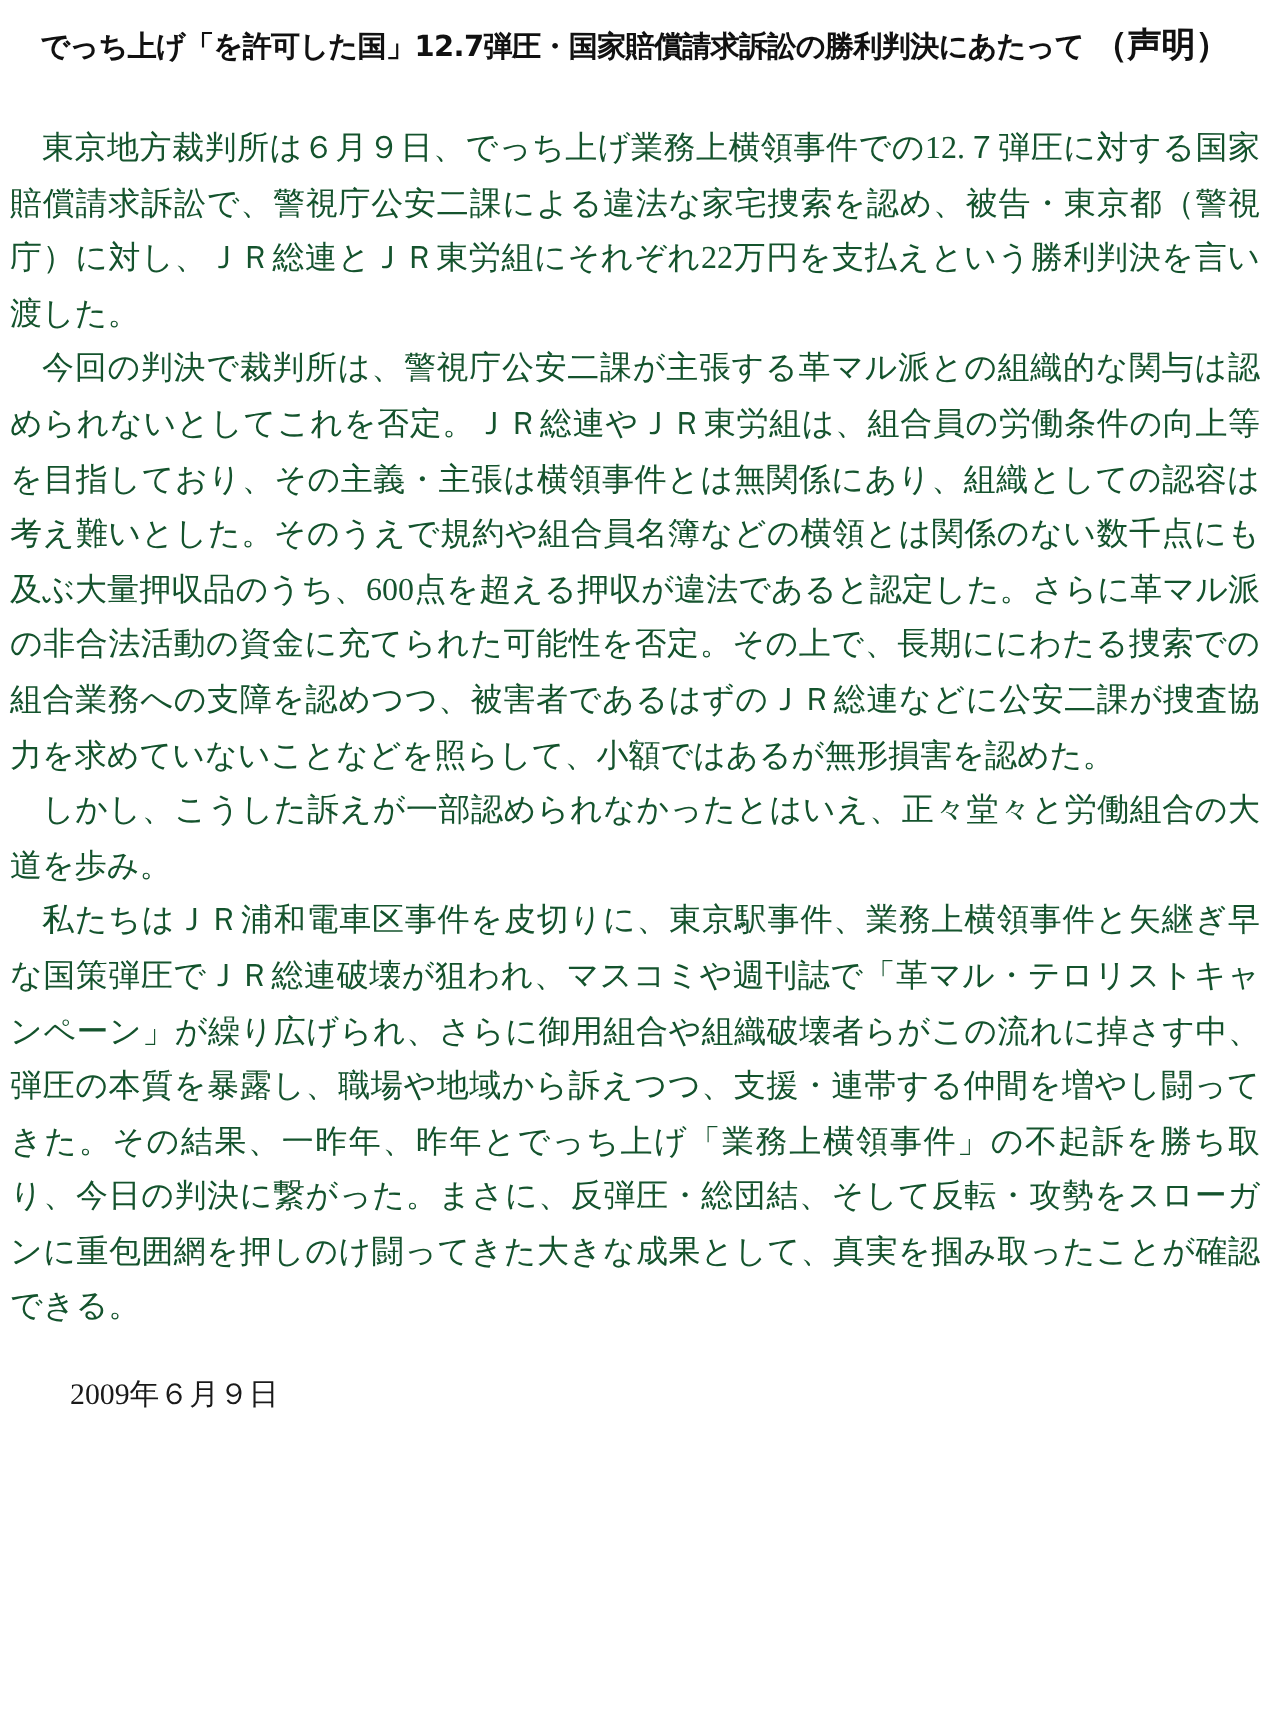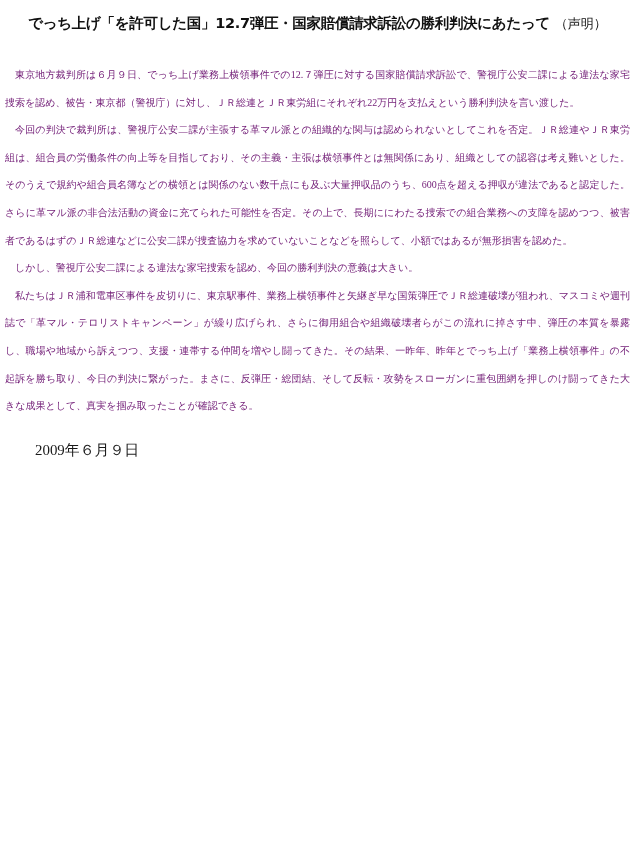--- a/index.html
+++ b/index.html
@@ -24,32 +24,32 @@
     text-align: center;
     font-family: "DejaVu Sans", "Liberation Sans", sans-serif;
     font-weight: bold;
     font-size: 14.5px;
     line-height: 20px;
     letter-spacing: -0.3px;
     color: #111111;
   }
   .title-suffix {
     font-family: "Liberation Serif", "DejaVu Serif", serif;
-    font-weight: normal;
-    font-size: 13px;
+    font-weight: bold;
+    font-size: 17px;
     letter-spacing: 0;
   }
   .body-text p {
     margin: 0;
-    font-size: 10px;
+    font-size: 16px;
     line-height: 27.6px;
     text-align: justify;
     text-indent: 1em;
     letter-spacing: 0;
-    color: #701a75;
+    color: #14532d;
   }
   .date-line {
     margin-top: 17px;
     padding-left: 30px;
     font-size: 14.9px;
     line-height: 27px;
     color: #1a1a1a;
   }
 </style>
 </head>
@@ -58,19 +58,19 @@
 <div class="page">
 
   <h1 class="doc-title">
     <span>でっち上げ「を許可した国」12.7弾圧・国家賠償請求訴訟の勝利判決にあたって</span>
     <span class="title-suffix">（声明）</span>
   </h1>
 
   <div class="body-text">
     <p>東京地方裁判所は６月９日、でっち上げ業務上横領事件での12.７弾圧に対する国家賠償請求訴訟で、警視庁公安二課による違法な家宅捜索を認め、被告・東京都（警視庁）に対し、ＪＲ総連とＪＲ東労組にそれぞれ22万円を支払えという勝利判決を言い渡した。</p>
     <p>今回の判決で裁判所は、警視庁公安二課が主張する革マル派との組織的な関与は認められないとしてこれを否定。ＪＲ総連やＪＲ東労組は、組合員の労働条件の向上等を目指しており、その主義・主張は横領事件とは無関係にあり、組織としての認容は考え難いとした。そのうえで規約や組合員名簿などの横領とは関係のない数千点にも及ぶ大量押収品のうち、600点を超える押収が違法であると認定した。さらに革マル派の非合法活動の資金に充てられた可能性を否定。その上で、長期ににわたる捜索での組合業務への支障を認めつつ、被害者であるはずのＪＲ総連などに公安二課が捜査協力を求めていないことなどを照らして、小額ではあるが無形損害を認めた。</p>
-    <p>しかし、警視庁公安二課による違法な家宅捜索を認め、今回の勝利判決の意義は大きい。</p>
+    <p>しかし、こうした訴えが一部認められなかったとはいえ、正々堂々と労働組合の大道を歩み。</p>
     <p>私たちはＪＲ浦和電車区事件を皮切りに、東京駅事件、業務上横領事件と矢継ぎ早な国策弾圧でＪＲ総連破壊が狙われ、マスコミや週刊誌で「革マル・テロリストキャンペーン」が繰り広げられ、さらに御用組合や組織破壊者らがこの流れに掉さす中、弾圧の本質を暴露し、職場や地域から訴えつつ、支援・連帯する仲間を増やし闘ってきた。その結果、一昨年、昨年とでっち上げ「業務上横領事件」の不起訴を勝ち取り、今日の判決に繋がった。まさに、反弾圧・総団結、そして反転・攻勢をスローガンに重包囲網を押しのけ闘ってきた大きな成果として、真実を掴み取ったことが確認できる。</p>
   </div>
 
   <div class="date-line">2009年６月９日</div>
 
 </div>
 
 </body></html>

